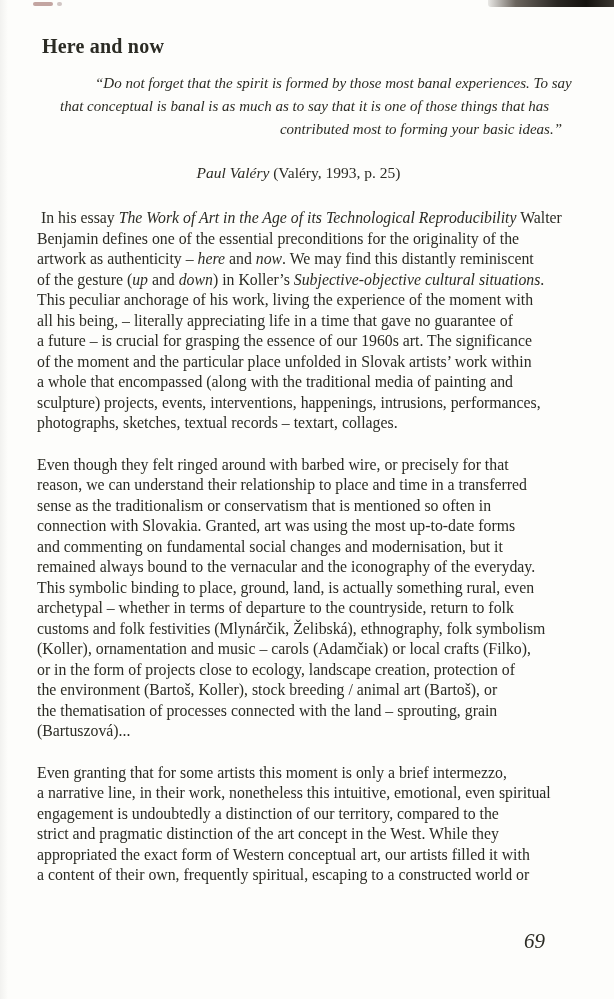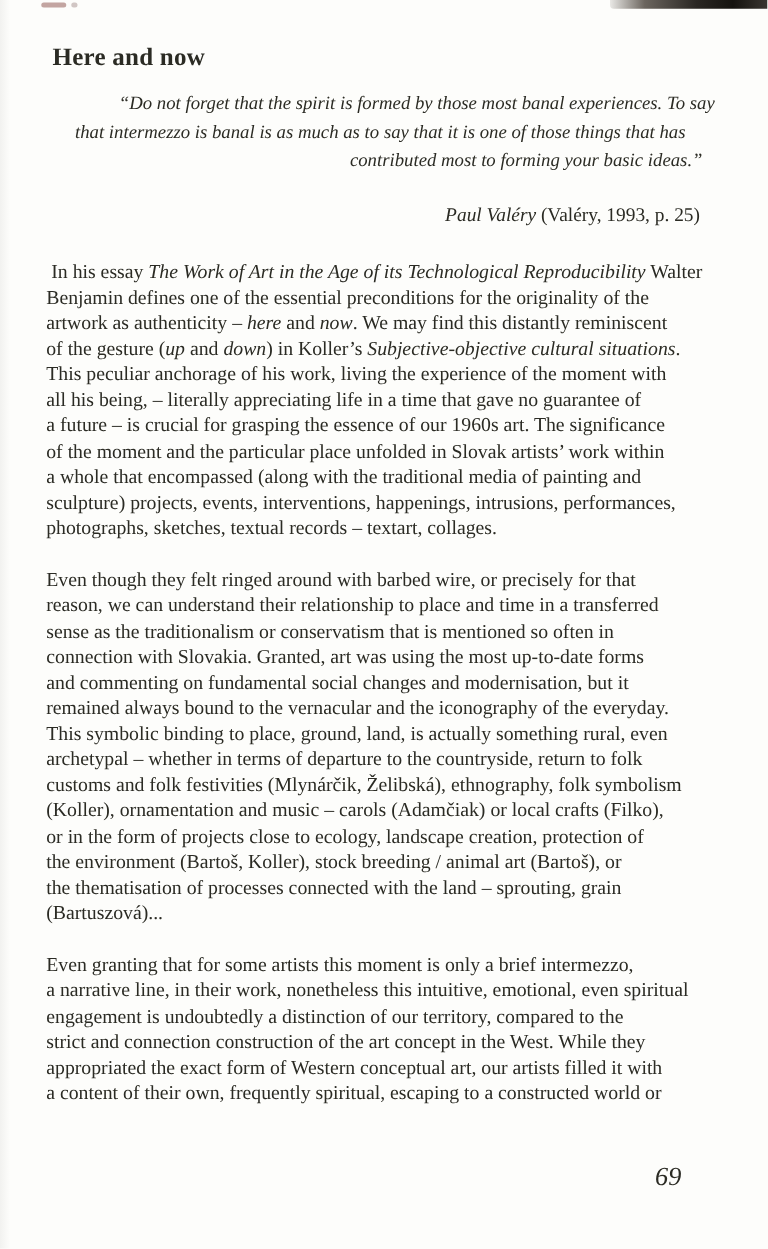--- a/index.html
+++ b/index.html
@@ -14,21 +14,21 @@
     background:linear-gradient(to right,rgba(60,60,55,0.06),rgba(60,60,55,0));pointer-events:none;}
   .ink-mark{position:absolute;left:33px;top:2px;width:20px;height:4px;
     background:#7d3b35;opacity:.45;border-radius:2px;filter:blur(.4px);}
   .ink-dot{position:absolute;left:57px;top:2px;width:5px;height:4px;
     background:#6e4a44;opacity:.3;border-radius:2px;}
   .scan-bar{position:absolute;right:0;top:0;width:126px;height:7px;
     background:linear-gradient(to right,rgba(120,115,108,0.15),#6b655e 22%,#2a2723 55%,#15130f 78%,#3a3631);
     border-bottom-left-radius:3px;}
   .heading{margin:38px 0 0 5px;font-weight:bold;font-size:20px;line-height:16px;letter-spacing:.2px;}
   .quote{margin:18px 15px 0 23px;width:502px;font-size:15px;line-height:23px;font-style:italic;}
-  .attribution{margin:20px 17px 0 0;text-align:right;font-size:15.5px;line-height:23px;}
+  .attribution{margin:20px 17px 0 0;text-align:center;font-size:15.5px;line-height:23px;}
   .para{font-size:15.8px;line-height:20.5px;}
   .para-1{margin-top:19px;}
   .para-2{margin-top:21px;}
   .para-3{margin-top:21px;}
   .line{white-space:nowrap;}
   .it{font-style:italic;}
   .bit{font-style:italic;font-weight:normal;}
   .indent{padding-left:35px;}
   .indent-sm{padding-left:4px;margin-top:24px;}
   .right{text-align:right;}
@@ -40,21 +40,21 @@
 <div class="page">
   <div class="edge-shade"></div>
   <div class="ink-mark"></div>
   <div class="ink-dot"></div>
   <div class="scan-bar"></div>
 
   <h1 class="heading">Here and now</h1>
 
   <div class="quote">
       <div class="line indent"><span class="it">“Do not forget that the spirit is formed by those most banal experiences. To say</span></div>
-      <div class="line"><span class="it">that intermezzo is </span><span class="bit">banal</span><span class="it"> is as much as to say that it is one of those things that has</span></div>
+      <div class="line"><span class="it">that conceptual is </span><span class="bit">banal</span><span class="it"> is as much as to say that it is one of those things that has</span></div>
       <div class="line right"><span class="it">contributed most to forming your basic ideas.”</span></div>
     </div>
 
   <div class="attribution">
       <div class="line"><span class="it">Paul Valéry</span><span class=""> (Valéry, 1993, p. 25)</span></div>
     </div>
 
   <div class="para para-1">
       <div class="line indent-sm"><span class="">In his essay </span><span class="it">The Work of Art in the Age of its Technological Reproducibility</span><span class=""> Walter</span></div>
       <div class="line"><span class="">Benjamin defines one of the essential preconditions for the originality of the</span></div>
@@ -81,19 +81,19 @@
       <div class="line"><span class="">(Koller), ornamentation and music – carols (Adamčiak) or local crafts (Filko),</span></div>
       <div class="line"><span class="">or in the form of projects close to ecology, landscape creation, protection of</span></div>
       <div class="line"><span class="">the environment (Bartoš, Koller), stock breeding / animal art (Bartoš), or</span></div>
       <div class="line"><span class="">the thematisation of processes connected with the land – sprouting, grain</span></div>
       <div class="line"><span class="">(Bartuszová)...</span></div>
     </div>
   <div class="para para-3">
       <div class="line"><span class="">Even granting that for some artists this moment is only a brief intermezzo,</span></div>
       <div class="line"><span class="">a narrative line, in their work, nonetheless this intuitive, emotional, even spiritual</span></div>
       <div class="line"><span class="">engagement is undoubtedly a distinction of our territory, compared to the</span></div>
-      <div class="line"><span class="">strict and connection construction of the art concept in the West. While they</span></div>
+      <div class="line"><span class="">strict and pragmatic distinction of the art concept in the West. While they</span></div>
       <div class="line"><span class="">appropriated the exact form of Western conceptual art, our artists filled it with</span></div>
       <div class="line"><span class="">a content of their own, frequently spiritual, escaping to a constructed world or</span></div>
     </div>
 
   <div class="page-number">69</div>
 </div>
 
 </body></html>

